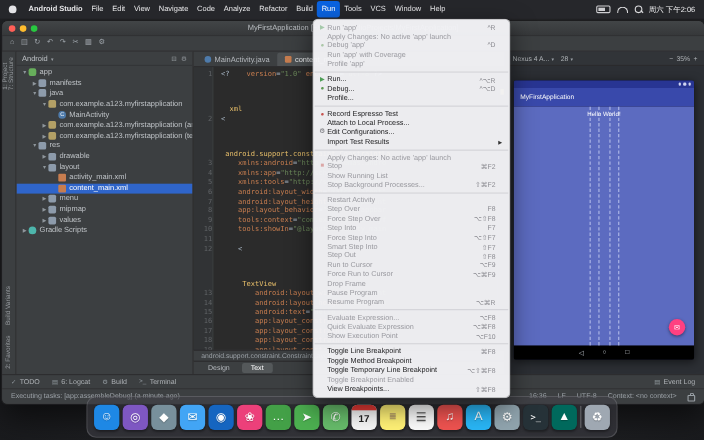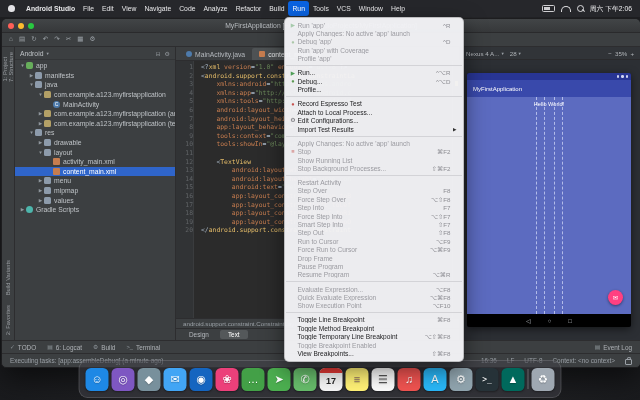--- a/index.html
+++ b/index.html
@@ -83,21 +83,21 @@
   .tab.active{background:#4e5254;color:#e9ebed;border-radius:2px 2px 0 0;}
   .tab-ic{width:6px;height:6px;flex:none;border-radius:1px;}
   .tab-ic.ic-class{background:#4e7bab;border-radius:50%;}
   .tab-ic.ic-xml{background:#c77d4f;}
   .codewrap{flex:1;position:relative;display:flex;min-height:0;overflow:hidden;}
   .gutterbg{position:absolute;left:0;top:0;bottom:0;width:17px;background:#313335;border-right:1px solid #3a3c3e;}
   .code{flex:1;position:relative;z-index:1;font-family:"DejaVu Sans Mono",monospace;font-size:6.4px;
     line-height:8.6px;white-space:pre;padding-top:2px;color:#a9b7c6;overflow:hidden;}
   .cl{display:flex;}
   .ln{width:17px;flex:none;text-align:right;padding-right:4px;color:#606366;margin-right:4px;}
-  .tk-d{color:#a9b7c6;} .tk-t{color:#e8bf6a;} .tk-a{color:#c77d4f;} .tk-s{color:#6a8759;}
+  .tk-d{color:#a9b7c6;} .tk-t{color:#e8bf6a;margin-top:32px;} .tk-a{color:#c77d4f;} .tk-s{color:#6a8759;}
   .scrollstrip{flex:none;width:6px;background:#2f2f31;border-left:1px solid #3a3a3c;position:relative;z-index:1;}
   .scrollstrip::before{content:"";position:absolute;left:1.5px;top:20px;width:3px;height:5px;background:#d6bf55;}
   .crumb{flex:none;height:9px;display:flex;align-items:center;padding:0 7px;font-size:6.2px;color:#9aa0a6;
     background:#3c3f41;border-top:1px solid #2d2d2f;white-space:nowrap;overflow:hidden;}
   .designtabs{flex:none;height:11px;display:flex;align-items:center;gap:3px;padding:0 5px;background:#3c3f41;border-top:1px solid #2d2d2f;}
   .dtab{font-size:6.4px;color:#b4b8bd;padding:1px 8px;border-radius:2px;}
   .dtab.active{background:#54585a;color:#fff;}
   
   .preview{flex:none;width:180px;display:flex;flex-direction:column;background:#313438;border-left:1px solid #2d2d2f;min-height:0;}
   .pv-toolbar{flex:none;height:12px;display:flex;align-items:center;gap:6px;padding:0 6px;

